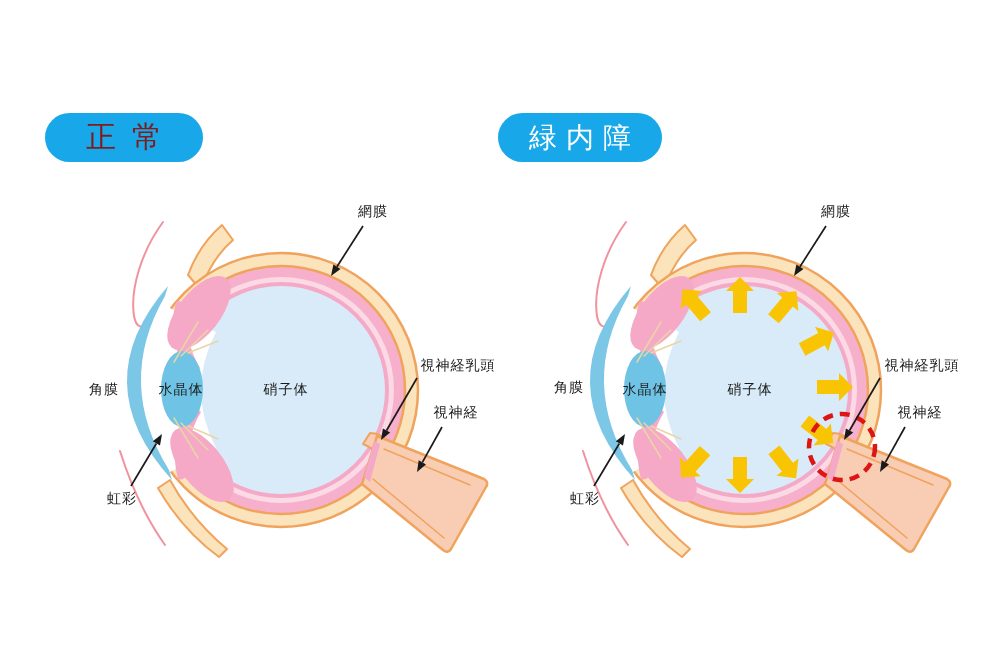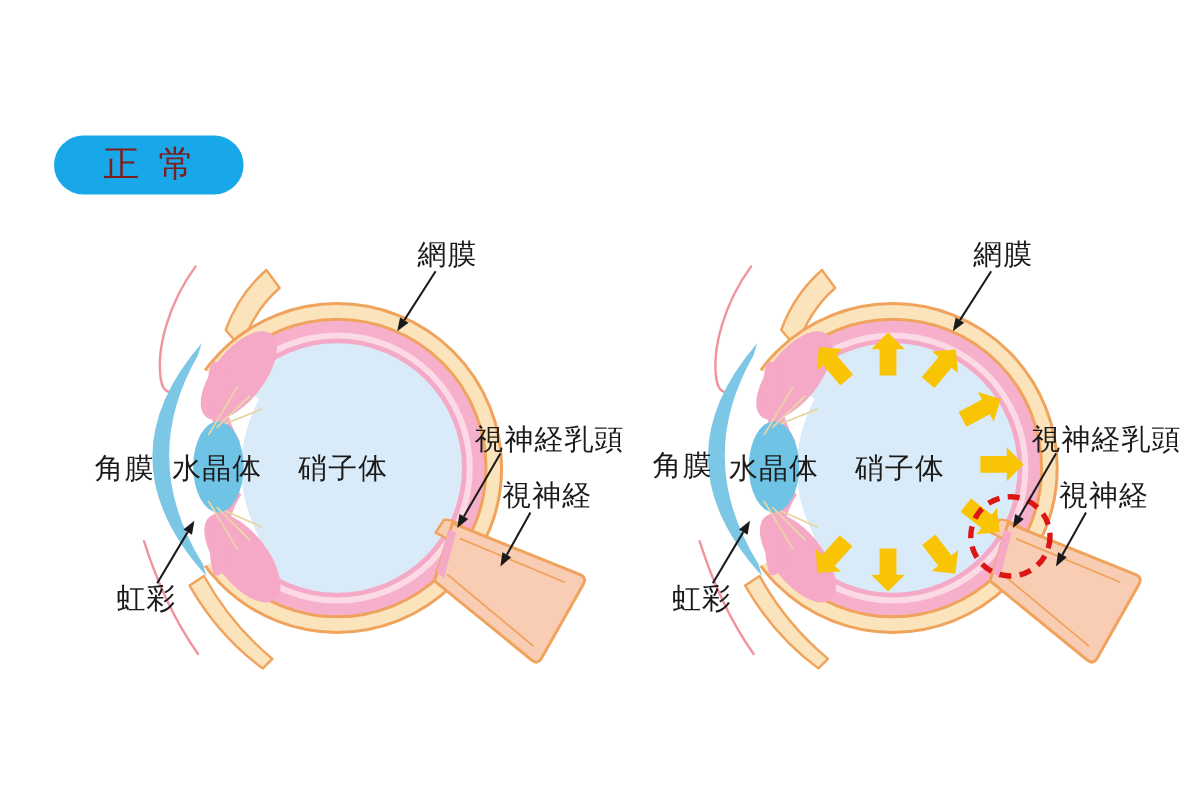--- a/index.html
+++ b/index.html
@@ -9,21 +9,21 @@
   }
   .art{position:absolute;left:0;top:0;}
   .pill{
     position:absolute;display:flex;align-items:center;justify-content:center;
     color:#fff;border-radius:26px;top:113px;height:49px;
   }
   .pill-normal{left:45px;width:158px;font-size:30px;letter-spacing:16px;padding-left:16px;box-sizing:border-box;}
   .pill-glaucoma{left:498px;width:164px;font-size:28px;letter-spacing:9px;padding-left:9px;box-sizing:border-box;}
   .lbl{
     position:absolute;transform:translate(-50%,-50%);
-    font-size:24px;color:#1a1a1a;white-space:nowrap;letter-spacing:1px;font-weight:500;
+    font-size:14px;color:#1a1a1a;white-space:nowrap;letter-spacing:1px;font-weight:500;
   }
 </style>
 </head>
 <body>
 
 <div class="stage">
 
   <svg class="art" id="diagram-svg" width="1000" height="670" viewBox="0 0 1000 670">
       <g transform="translate(0,0)">
         <path d="M163,222 C141,252 130,290 134,316 C136,328 144,330 146,321" fill="none" stroke="#F0939F" stroke-width="2" stroke-linejoin="round" stroke-linecap="round"></path>
@@ -141,20 +141,23 @@
         <g>
           <line x1="131" y1="486" x2="156.3672900345169" y2="443.4484167162942" stroke="#1A1A1A" stroke-width="1.7"></line>
           <polygon points="162,434 160.0,445.6 152.8,441.3" fill="#1A1A1A"></polygon>
         </g>
       </g>
     </svg>
 
   <div class="pill pill-normal" style="background: rgb(24, 168, 233);">
     <span style="color: #7f1d1d;">正常</span>
   </div>
+  <div class="pill pill-glaucoma" style="background: rgb(24, 168, 233);">
+    <span style="color: rgb(255, 255, 255);">緑内障</span>
+  </div>
 
   <div class="lbl" style="left: 373px; top: 212px; color: rgb(26, 26, 26);">網膜</div>
   <div class="lbl" style="left: 104px; top: 390px; color: rgb(26, 26, 26);">角膜</div>
   <div class="lbl" style="left: 181px; top: 390px; color: rgb(26, 26, 26);">水晶体</div>
   <div class="lbl" style="left: 286px; top: 390px; color: rgb(26, 26, 26);">硝子体</div>
   <div class="lbl" style="left: 458px; top: 366px; color: rgb(26, 26, 26);">視神経乳頭</div>
   <div class="lbl" style="left: 456px; top: 413px; color: rgb(26, 26, 26);">視神経</div>
   <div class="lbl" style="left: 122px; top: 499px; color: rgb(26, 26, 26);">虹彩</div>
 
   <div class="lbl" style="left: 836px; top: 212px; color: rgb(26, 26, 26);">網膜</div>

